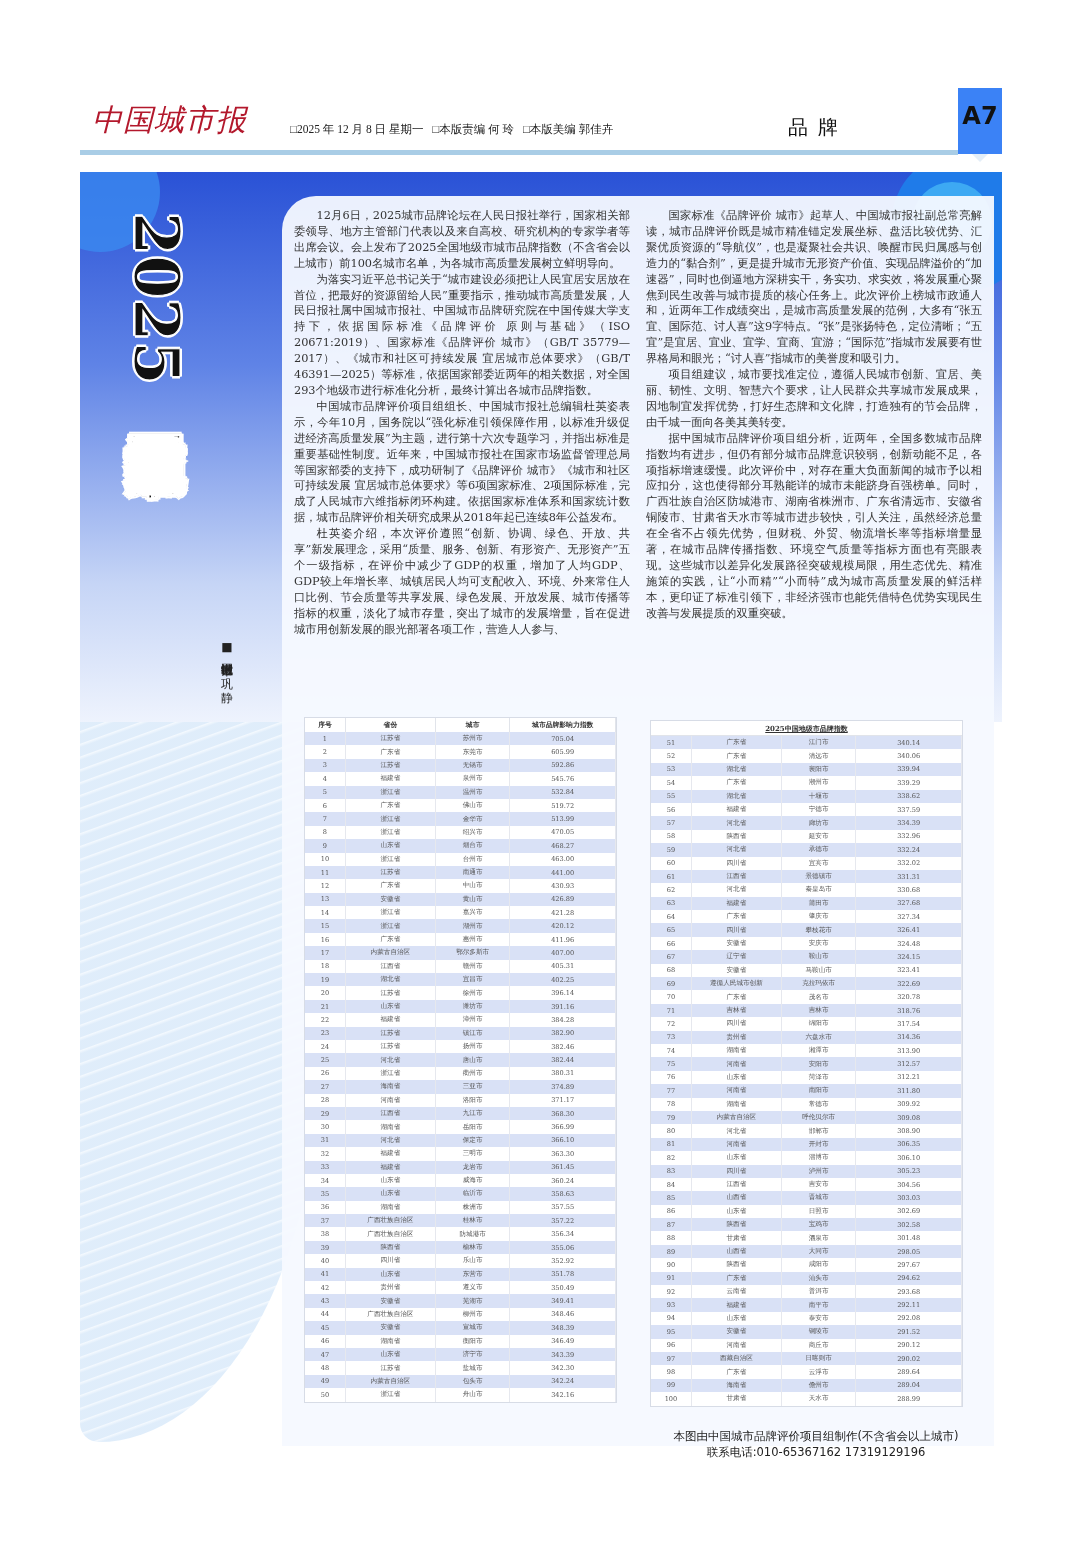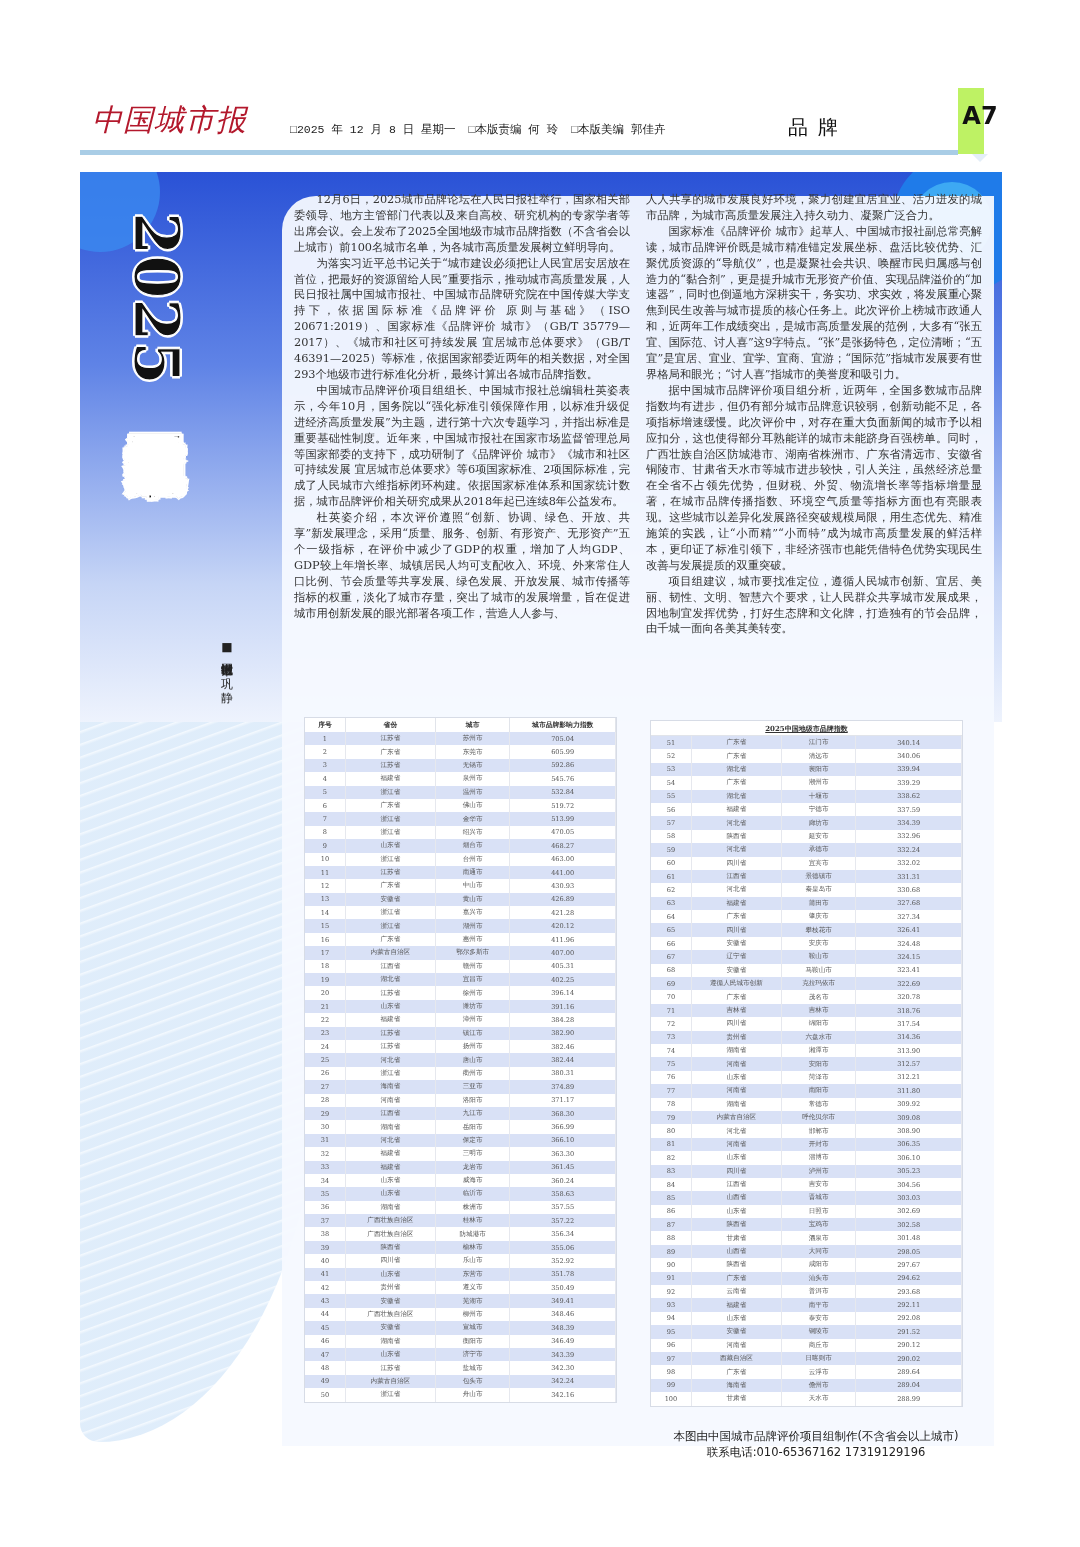--- a/index.html
+++ b/index.html
@@ -2,24 +2,24 @@
 <html><head>
 <meta charset="utf-8">
 <style>
   * { box-sizing: border-box; margin: 0; padding: 0; }
   html, body { width: 1080px; height: 1547px; background: #ffffff; overflow: hidden; }
   body { position: relative; font-family: "DejaVu Serif", "Liberation Serif", serif; color: #222; }
 
   
   .masthead { position: absolute; left: 80px; top: 92px; width: 920px; height: 62px; }
   .logo { position: absolute; left: 12px; top: 8px; font-family: "DejaVu Serif", serif; font-size: 30px; color: #b3182c; font-style: italic; letter-spacing: 1px; font-weight: normal; }
-  .meta { position: absolute; left: 210px; top: 30px; font-family: Liberation Mono, monospace; font-size: 11.5px; color: #222; white-space: nowrap; }
+  .meta { position: absolute; left: 210px; top: 30px; font-family: Liberation Serif, serif; font-size: 11.5px; color: #222; white-space: nowrap; }
   .meta span { margin-right: 6px; }
   .section-name { position: absolute; left: 708px; top: 22px; font-family: Liberation Mono, monospace; font-size: 20px; letter-spacing: 10px; color: #111; }
-  .page-tab { position: absolute; left: 878px; top: -4px; width: 26px; height: 66px; background: #bef264; }
+  .page-tab { position: absolute; left: 878px; top: -4px; width: 44px; height: 66px; background: #3b82f6; }
   .page-tab::after { content: ""; position: absolute; left: 14px; bottom: -8px; border-left: 8px solid transparent; border-right: 8px solid transparent; border-top: 8px solid #e4eef8; }
   .page-num { position: absolute; left: 0; top: 14px; width: 44px; text-align: center; font-family: "DejaVu Sans", sans-serif; font-weight: bold; font-size: 24px; color: #111; }
   .rule { position: absolute; left: 80px; top: 150px; width: 878px; height: 5px; background: #a9cde6; }
 
   
   .banner { position: absolute; left: 80px; top: 172px; width: 922px; height: 550px;
     background: linear-gradient(180deg, #2a52d6 0%, #5f83e6 35%, #c6d5f6 75%, #eef3fd 100%); overflow: hidden; }
   .banner .bubble1 { position: absolute; left: -40px; top: -40px; width: 120px; height: 120px; border-radius: 50%; background: #3b8af0; opacity: 0.8; }
   .banner .bubble2 { position: absolute; right: -30px; top: -20px; width: 140px; height: 140px; border-radius: 50%; background: #1f7be9; }
   .banner .bubble3 { position: absolute; right: 10px; top: 10px; width: 80px; height: 80px; border-radius: 50%; background: #45b5f5; opacity: 0.8; }
@@ -31,21 +31,21 @@
 
   
   .title { position: absolute; left: 116px; top: 212px; width: 74px; font-family: "DejaVu Serif", serif; font-weight: bold; font-size: 62px; line-height: 68px; color: #111;
     writing-mode: vertical-rl; text-orientation: upright; letter-spacing: 0px;
     -webkit-text-stroke: 1px #fff; text-shadow: 2px 0 0 #fff, -2px 0 0 #fff, 0 2px 0 #fff, 0 -2px 0 #fff; }
   .title .digits { text-orientation: mixed; }
 
   .byline { position: absolute; left: 214px; top: 640px; width: 20px; font-family: "DejaVu Sans", sans-serif; font-size: 12px; line-height: 14px; writing-mode: vertical-rl; text-orientation: upright; color: #222; }
 
   
-  .col { position: absolute; top: 192px; width: 336px; font-family: "DejaVu Serif", serif; font-size: 11.3px; line-height: 15.9px; color: #333; text-align: justify; }
+  .col { position: absolute; top: 208px; width: 336px; font-family: "DejaVu Serif", serif; font-size: 11.3px; line-height: 15.9px; color: #333; text-align: justify; }
   .col-left { left: 294px; }
   .col-right { left: 646px; }
   .col p { text-indent: 2em; }
   .col p.cont { text-indent: 0; }
 
   
   .tbl-wrap { position: absolute; background: #fff; border: 1px solid #d7dce6; }
   .tbl-left { left: 304px; top: 717px; width: 313px; }
   .tbl-right { left: 650px; top: 720px; width: 313px; }
   table { border-collapse: collapse; width: 100%; font-family: "DejaVu Serif", serif; font-size: 6.6px; color: #555; }
@@ -88,24 +88,23 @@
 </div>
 <div class="byline">■中国城市报记者  巩  静</div>
 
 <div class="col col-left">
   <p>12月6日，2025城市品牌论坛在人民日报社举行，国家相关部委领导、地方主管部门代表以及来自高校、研究机构的专家学者等出席会议。会上发布了2025全国地级市城市品牌指数（不含省会以上城市）前100名城市名单，为各城市高质量发展树立鲜明导向。</p>
   <p>为落实习近平总书记关于“城市建设必须把让人民宜居安居放在首位，把最好的资源留给人民”重要指示，推动城市高质量发展，人民日报社属中国城市报社、中国城市品牌研究院在中国传媒大学支持下，依据国际标准《品牌评价 原则与基础》（ISO 20671:2019）、国家标准《品牌评价 城市》（GB/T 35779—2017）、《城市和社区可持续发展 宜居城市总体要求》（GB/T 46391—2025）等标准，依据国家部委近两年的相关数据，对全国293个地级市进行标准化分析，最终计算出各城市品牌指数。</p>
   <p>中国城市品牌评价项目组组长、中国城市报社总编辑杜英姿表示，今年10月，国务院以“强化标准引领保障作用，以标准升级促进经济高质量发展”为主题，进行第十六次专题学习，并指出标准是重要基础性制度。近年来，中国城市报社在国家市场监督管理总局等国家部委的支持下，成功研制了《品牌评价 城市》《城市和社区可持续发展 宜居城市总体要求》等6项国家标准、2项国际标准，完成了人民城市六维指标闭环构建。依据国家标准体系和国家统计数据，城市品牌评价相关研究成果从2018年起已连续8年公益发布。</p>
   <p>杜英姿介绍，本次评价遵照“创新、协调、绿色、开放、共享”新发展理念，采用“质量、服务、创新、有形资产、无形资产”五个一级指标，在评价中减少了GDP的权重，增加了人均GDP、GDP较上年增长率、城镇居民人均可支配收入、环境、外来常住人口比例、节会质量等共享发展、绿色发展、开放发展、城市传播等指标的权重，淡化了城市存量，突出了城市的发展增量，旨在促进城市用创新发展的眼光部署各项工作，营造人人参与、</p>
 </div>
 <div class="col col-right">
-  <p class="cont">人人共享的城市发展良好环境，聚力创建宜居宜业、活力迸发的城市品牌，为城市高质量发展注入持久动力、凝聚广泛合力。</p>
   <p>国家标准《品牌评价 城市》起草人、中国城市报社副总常亮解读，城市品牌评价既是城市精准锚定发展坐标、盘活比较优势、汇聚优质资源的“导航仪”，也是凝聚社会共识、唤醒市民归属感与创造力的“黏合剂”，更是提升城市无形资产价值、实现品牌溢价的“加速器”，同时也倒逼地方深耕实干，务实功、求实效，将发展重心聚焦到民生改善与城市提质的核心任务上。此次评价上榜城市政通人和，近两年工作成绩突出，是城市高质量发展的范例，大多有“张五宜、国际范、讨人喜”这9字特点。“张”是张扬特色，定位清晰；“五宜”是宜居、宜业、宜学、宜商、宜游；“国际范”指城市发展要有世界格局和眼光；“讨人喜”指城市的美誉度和吸引力。</p>
+  <p>项目组建议，城市要找准定位，遵循人民城市创新、宜居、美丽、韧性、文明、智慧六个要求，让人民群众共享城市发展成果，因地制宜发挥优势，打好生态牌和文化牌，打造独有的节会品牌，由千城一面向各美其美转变。</p>
   <p>据中国城市品牌评价项目组分析，近两年，全国多数城市品牌指数均有进步，但仍有部分城市品牌意识较弱，创新动能不足，各项指标增速缓慢。此次评价中，对存在重大负面新闻的城市予以相应扣分，这也使得部分耳熟能详的城市未能跻身百强榜单。同时，广西壮族自治区防城港市、湖南省株洲市、广东省清远市、安徽省铜陵市、甘肃省天水市等城市进步较快，引人关注，虽然经济总量在全省不占领先优势，但财税、外贸、物流增长率等指标增量显著，在城市品牌传播指数、环境空气质量等指标方面也有亮眼表现。这些城市以差异化发展路径突破规模局限，用生态优先、精准施策的实践，让“小而精”“小而特”成为城市高质量发展的鲜活样本，更印证了标准引领下，非经济强市也能凭借特色优势实现民生改善与发展提质的双重突破。</p>
-  <p>项目组建议，城市要找准定位，遵循人民城市创新、宜居、美丽、韧性、文明、智慧六个要求，让人民群众共享城市发展成果，因地制宜发挥优势，打好生态牌和文化牌，打造独有的节会品牌，由千城一面向各美其美转变。</p>
 </div>
 
 <div class="tbl-wrap tbl-left">
   <table>
     <colgroup>
         <col class="c1">
         <col class="c2">
         <col class="c3">
         <col class="c4">
       </colgroup>

